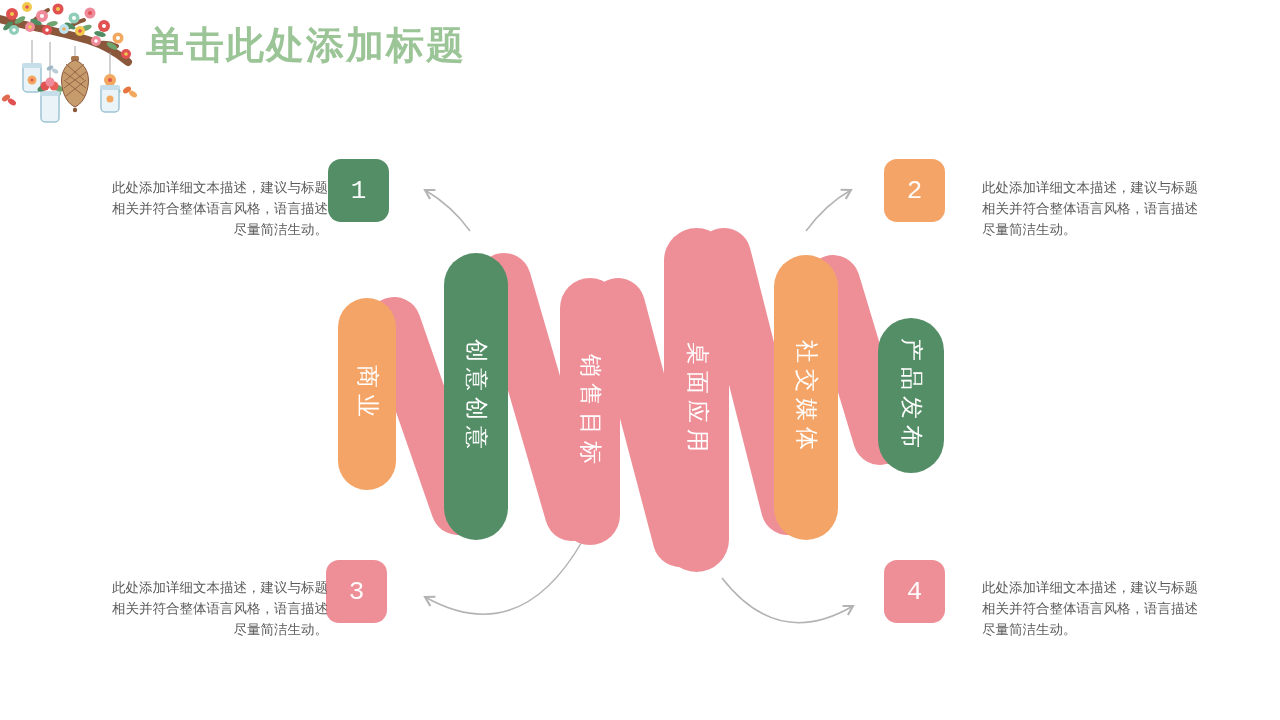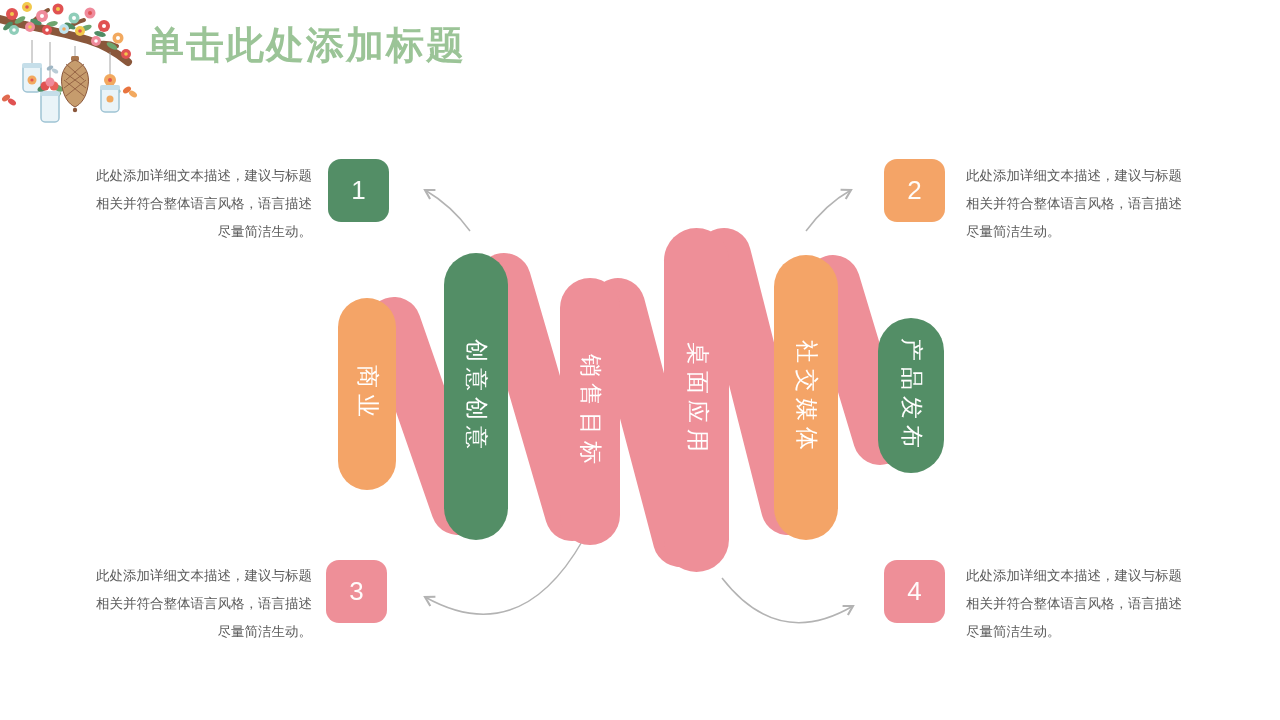--- a/index.html
+++ b/index.html
@@ -1,17 +1,17 @@
 <!DOCTYPE html>
 <html><head>
 <meta charset="utf-8">
 <style>
   html,body{margin:0;padding:0;background:#fff;}
   .slide{position:relative;width:1280px;height:660px;background:#ffffff;overflow:hidden;
-         font-family:Liberation Sans, sans-serif;}
+         font-family:Liberation Mono, monospace;}
 
   
   .title{position:absolute;left:146px;top:20px;margin:0;font-size:38px;font-weight:bold;
          color:#9BC497;letter-spacing:2px;}
 
   
   .deco{position:absolute;left:0;top:0;}
 
   
   .diagram-bg{position:absolute;left:0;top:0;z-index:1;}
@@ -35,21 +35,21 @@
   
   .badge{position:absolute;z-index:2;width:61px;height:63px;border-radius:13px;
          display:flex;align-items:center;justify-content:center;
          color:rgba(255,255,255,.96);font-size:26px;}
   .badge-1{left:328px;top:159px;}
   .badge-2{left:884px;top:159px;}
   .badge-3{left:326px;top:560px;}
   .badge-4{left:884px;top:560px;}
 
   
-  .callout{position:absolute;margin:0;width:216px;font-size:13.5px;line-height:28px;
+  .callout{position:absolute;margin:16px;width:216px;font-size:13.5px;line-height:21px;
            color:#5A5A5A;z-index:2;}
   .c-right{text-align:right;}
   .c-left{text-align:left;}
   .c1{left:96px;top:162px;}
   .c2{left:966px;top:162px;}
   .c3{left:96px;top:562px;}
   .c4{left:966px;top:562px;}
 
   
   .footer-bar{position:absolute;left:0;width:1280px;z-index:3;}

